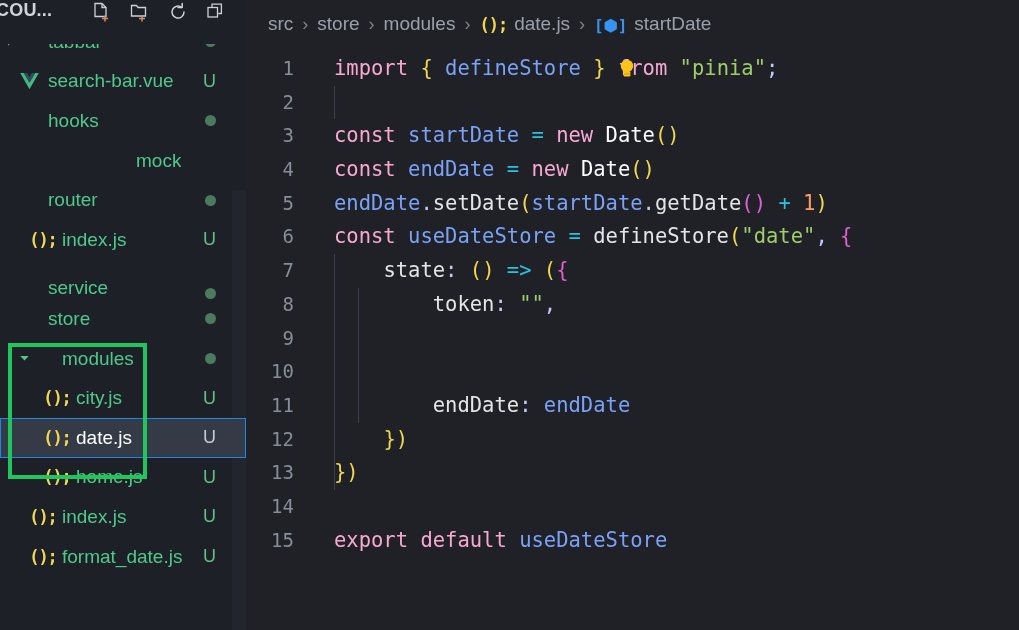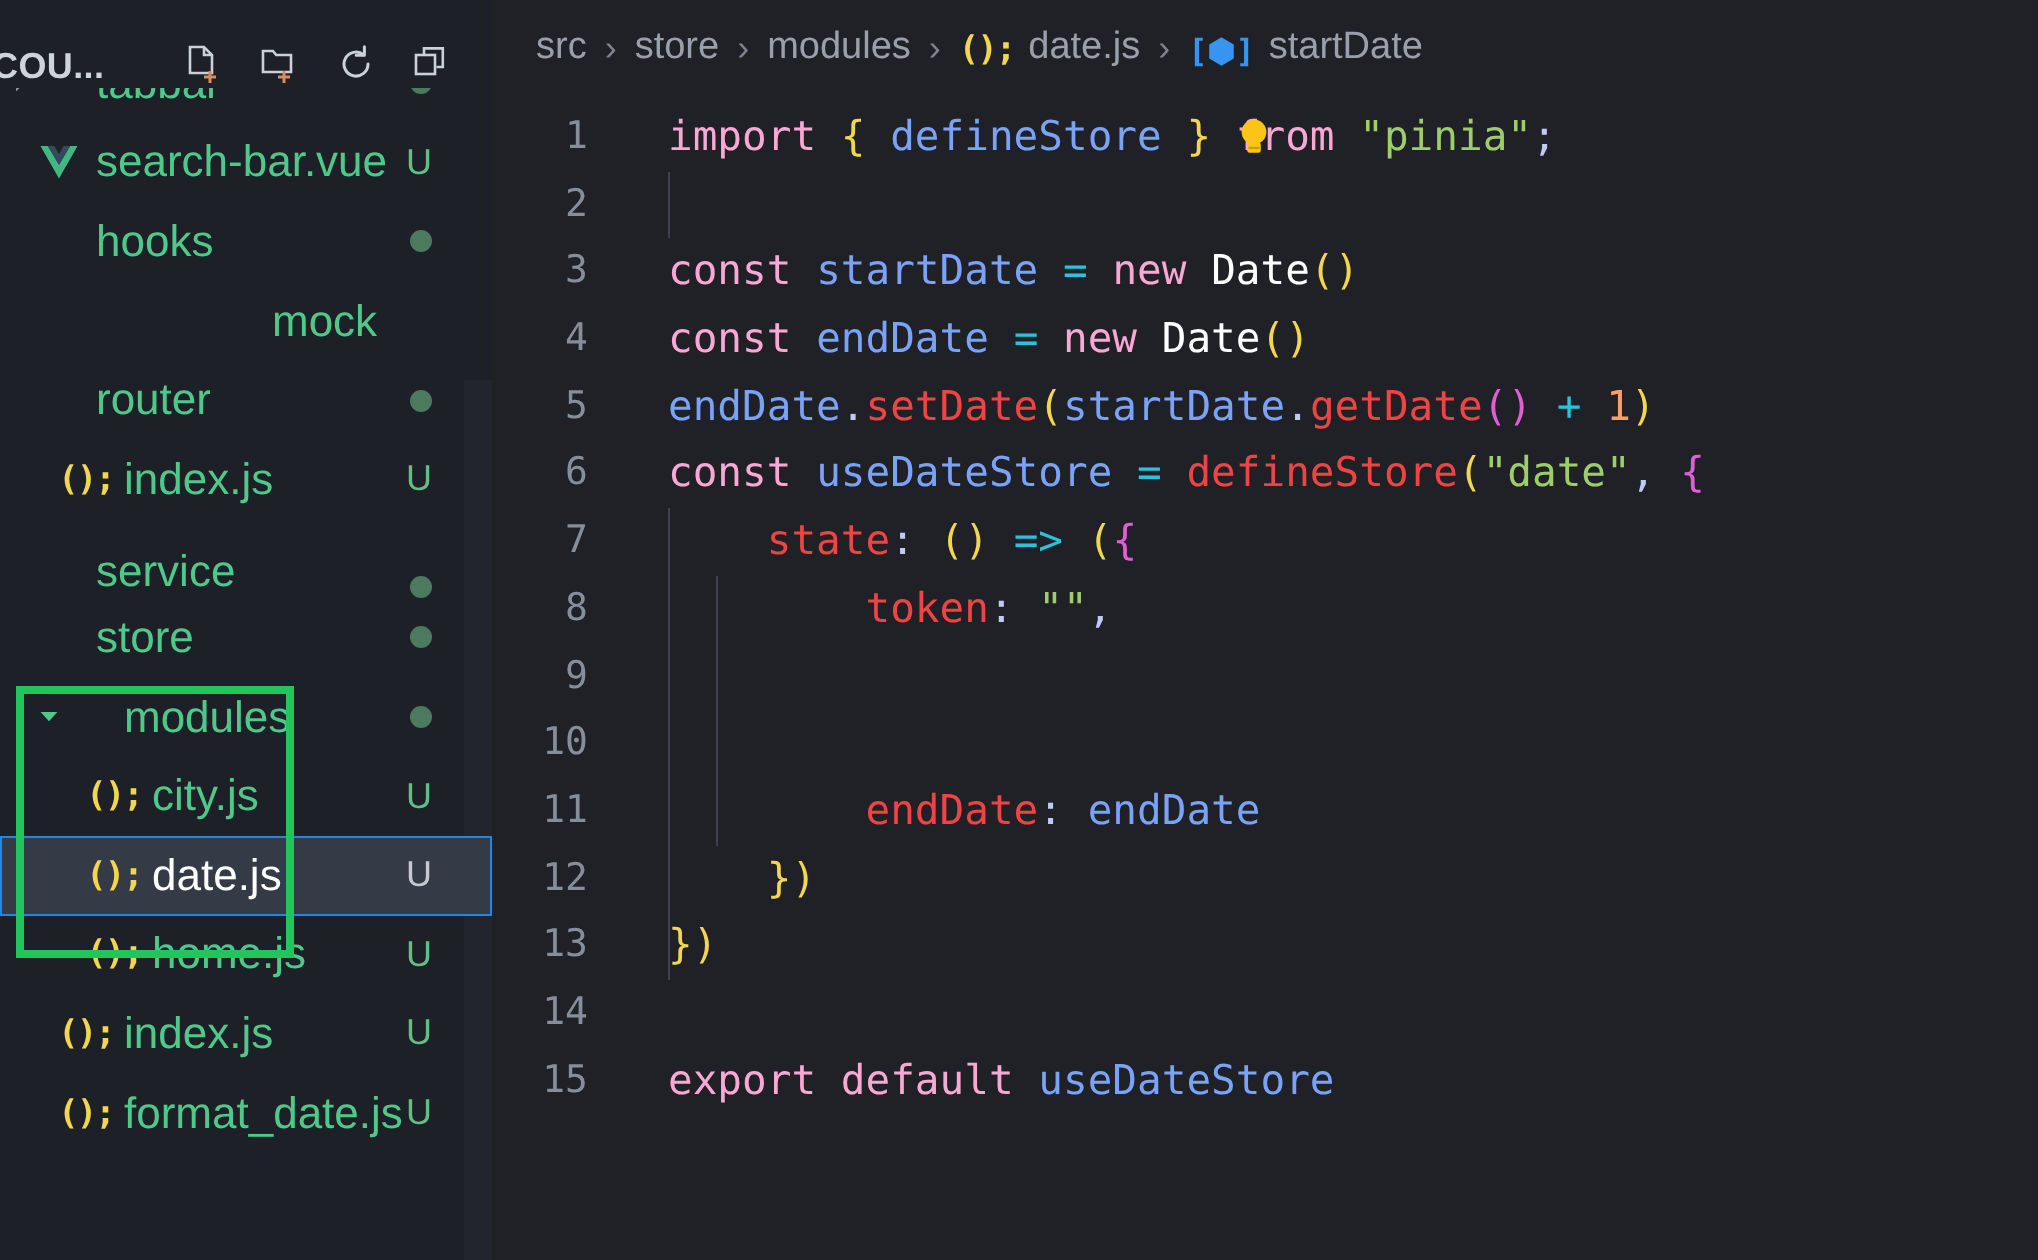--- a/index.html
+++ b/index.html
@@ -14,21 +14,21 @@
   
   .sidebar{
     position:relative;
     width:246px;height:630px;
     background:#1e2027;
     flex:0 0 246px;
     overflow:hidden;
   }
   .sb-header{
     height:44px;
-    display:flex;align-items:flex-end;
+    display:flex;align-items:flex-start;
     padding:0 6px 0 0;
     background:#1e2027;
     position:relative;
     z-index:5;
   }
   .sb-title{
     color:#cfd3dc;
     font-size:18px;
     font-weight:700;
     letter-spacing:.2px;
@@ -65,21 +65,21 @@
     display:flex;align-items:center;justify-content:center;
     margin-left:2px;
   }
   .row .ficon{
     width:22px;flex:0 0 22px;
     display:flex;align-items:center;justify-content:center;
     font-size:17px;font-weight:700;
     font-family:"DejaVu Sans Mono", monospace;
   }
   .row .label{
-    font-size:22px;
+    font-size:19px;
     color:#4ec98a;
     padding-left:8px;
     overflow:hidden;
     text-overflow:ellipsis;
   }
   .row .badge{
     margin-left:auto;
     margin-right:30px;
     font-size:18px;
     color:#61bf85;
@@ -188,21 +188,21 @@
     position:absolute;
     left:371px;top:58px;
     width:20px;height:22px;
     z-index:20;
   }
 
   
   .kw   {color:#f9a8d4;}
   .var  {color:#7aa2f7;}
   .op   {color:#2ac3de;}
-  .fn   {color:#ef4444;}
+  .fn   {color:#e5e5e5;}
   .cls  {color:#ffffff;}
   .str  {color:#9ece6a;}
   .num  {color:#ff9e64;}
   .b1   {color:#f2d74e;}
   .b2   {color:#e05fd4;}
   .plain{color:#c0caf5;}
 </style>
 </head>
 <body>
 

